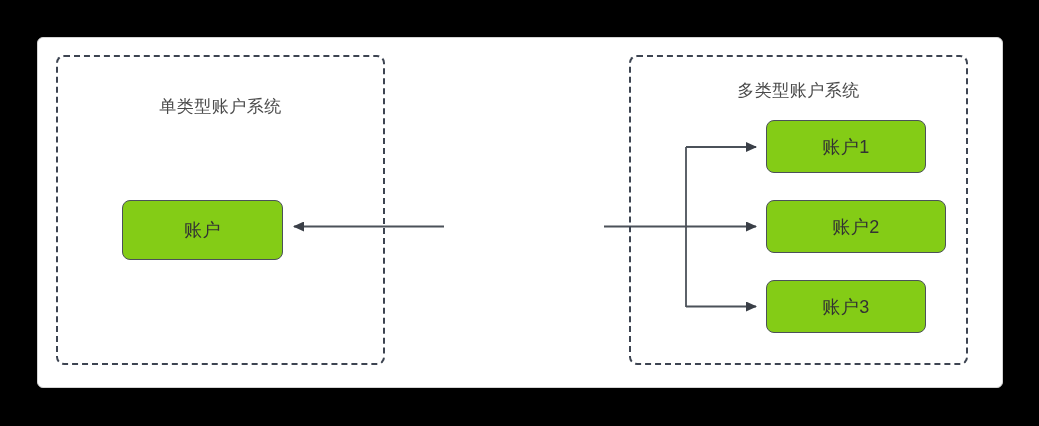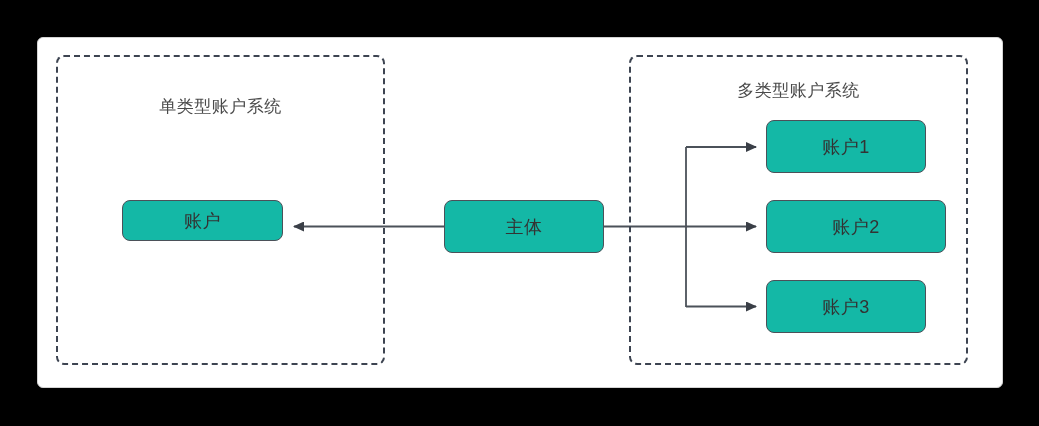--- a/index.html
+++ b/index.html
@@ -39,21 +39,21 @@
     position: absolute;
     width: 100%;
     text-align: center;
     color: #4a4a4a;
     font-size: 17px;
     letter-spacing: 0.5px;
     white-space: nowrap;
   }
   .node {
     position: absolute;
-    background: #14b8a6;
+    background: #84cc16;
     border: 1.6px solid #4b5159;
     border-radius: 8px;
     box-sizing: border-box;
     display: flex;
     align-items: center;
     justify-content: center;
     color: #333333;
     font-size: 18px;
     letter-spacing: 0.5px;
   }
@@ -106,23 +106,22 @@
   </svg>
 
   <div class="group-box" style="left:56px; top:55px; width:329px; height:310px;">
     <div class="group-title" style="top:38px;">单类型账户系统</div>
   </div>
 
   <div class="group-box" style="left:629px; top:55px; width:339px; height:310px;">
     <div class="group-title" style="top:22px;font-family:Liberation Mono, monospace;">多类型账户系统</div>
   </div>
 
-  <div class="node" style="left:122px; top:200px; width:161px; height:41px;">账户</div>
+  <div class="node" style="left:122px; top:200px; width:161px; height:60px;">账户</div>
 
-  <div class="node" style="left:444px; top:200px; width:160px; height:53px;">主体</div>
 
   <div class="node" style="left:766px; top:120px; width:160px; height:53px;">账户1</div>
 
   <div class="node" style="left:766px; top:200px; width:180px; height:53px;">账户2</div>
 
   <div class="node" style="left:766px; top:280px; width:160px; height:53px;">账户3</div>
 
 </div>
 
 </body></html>

